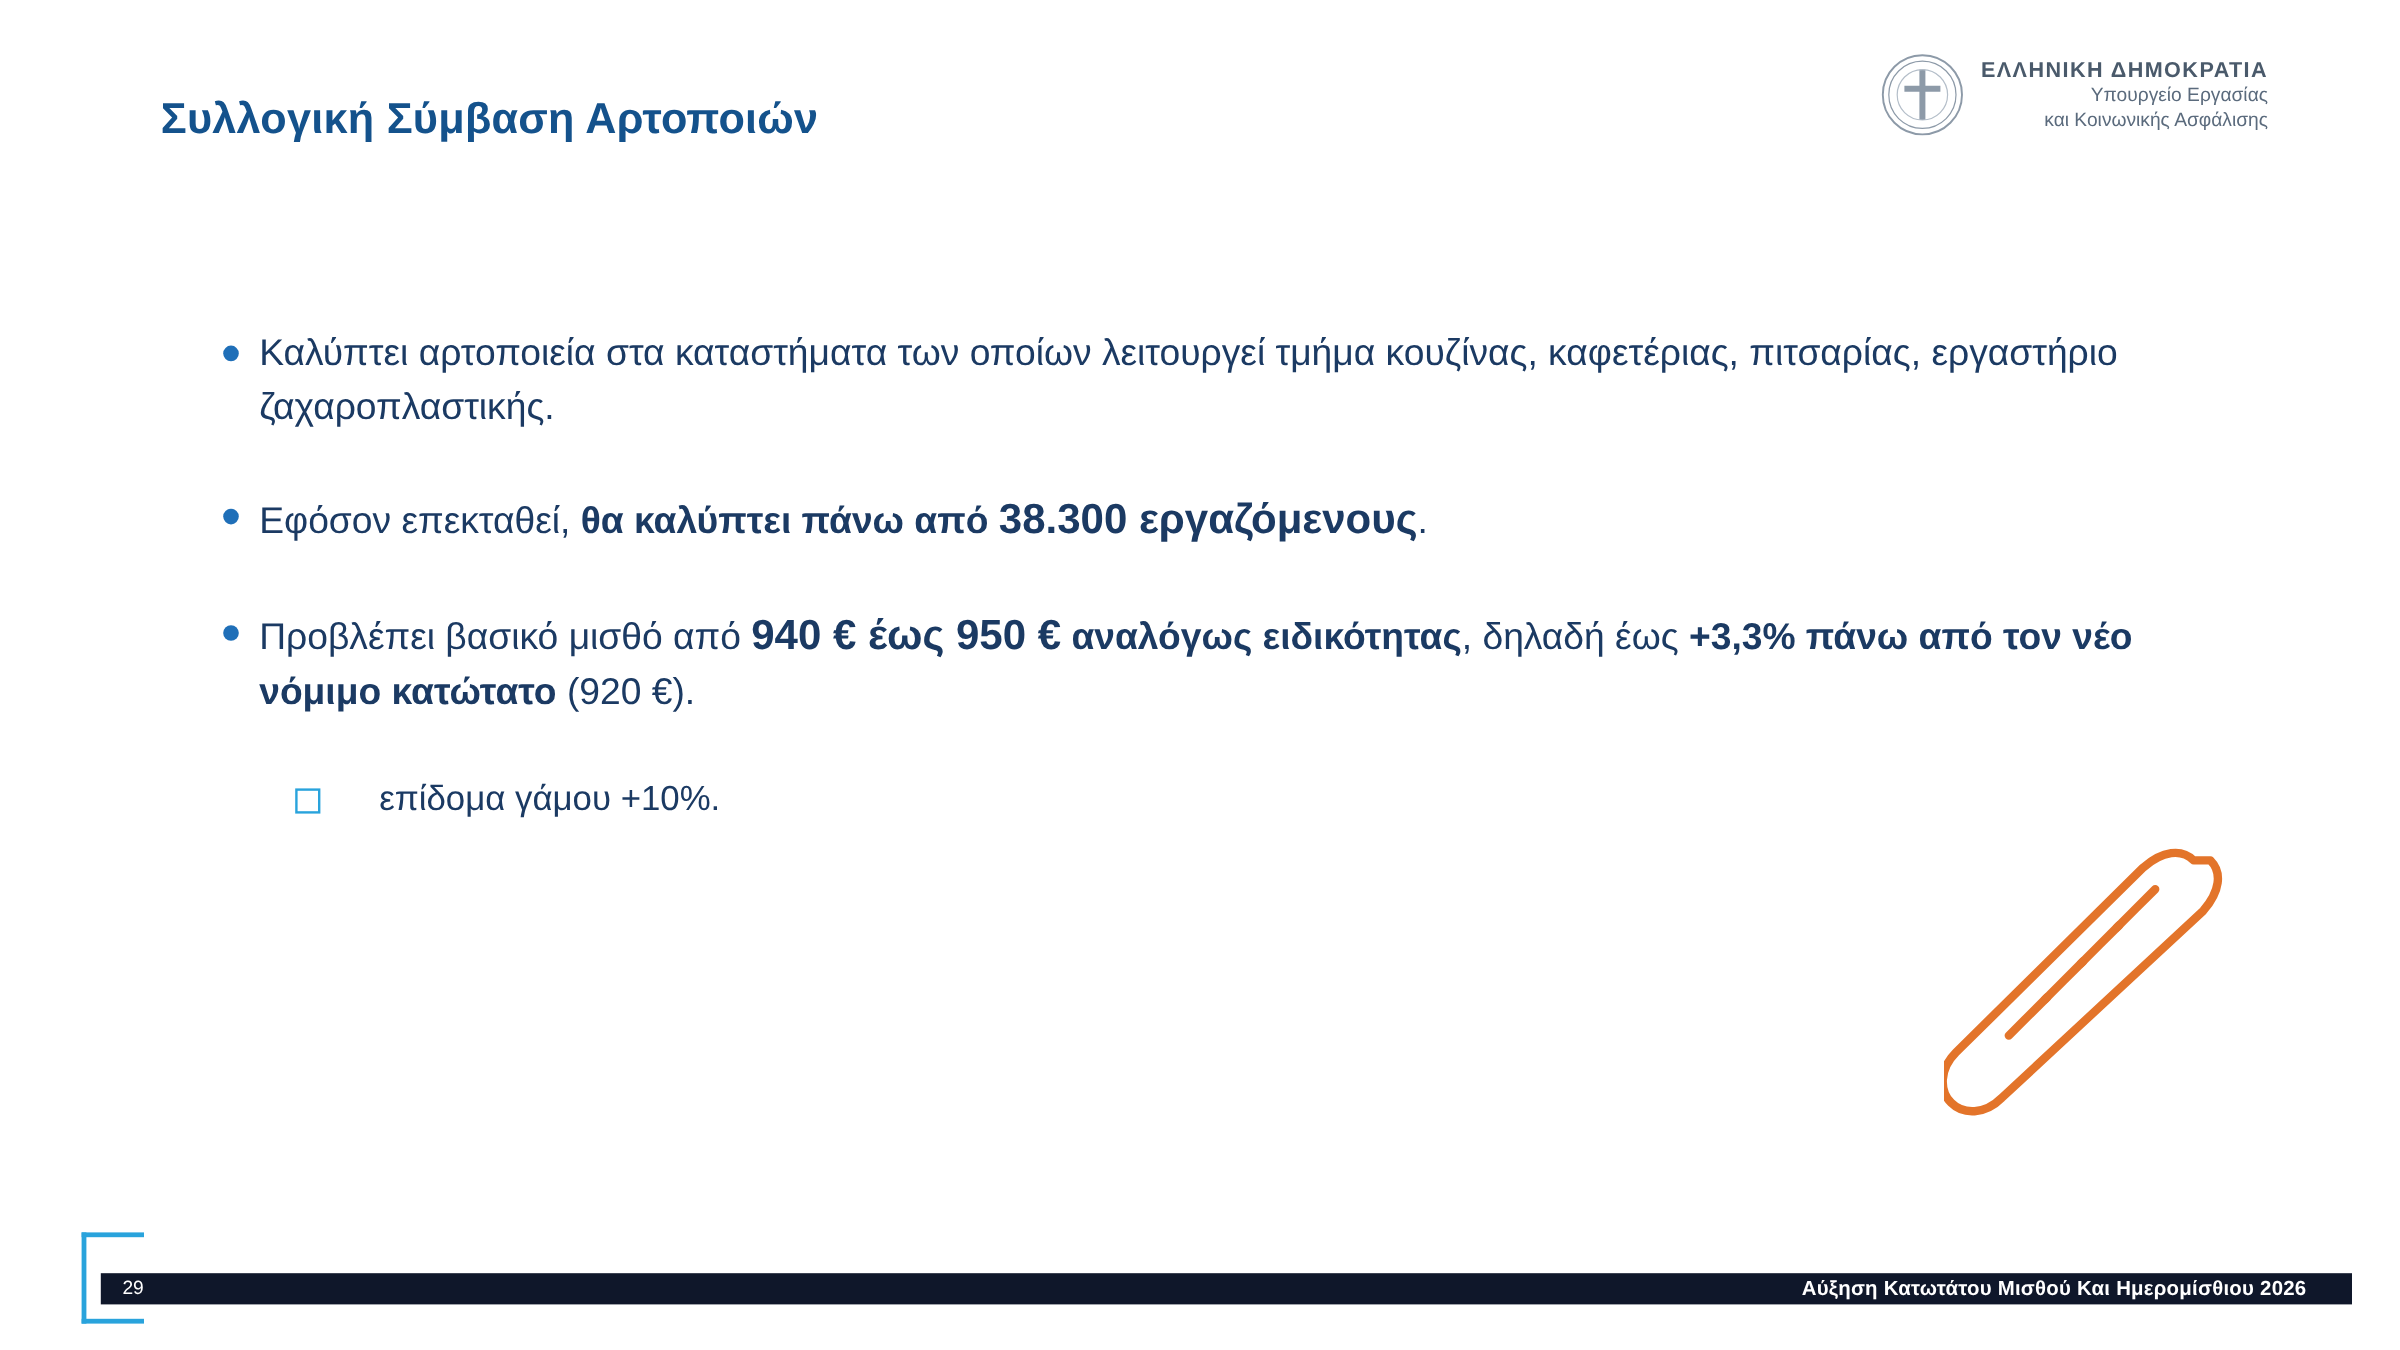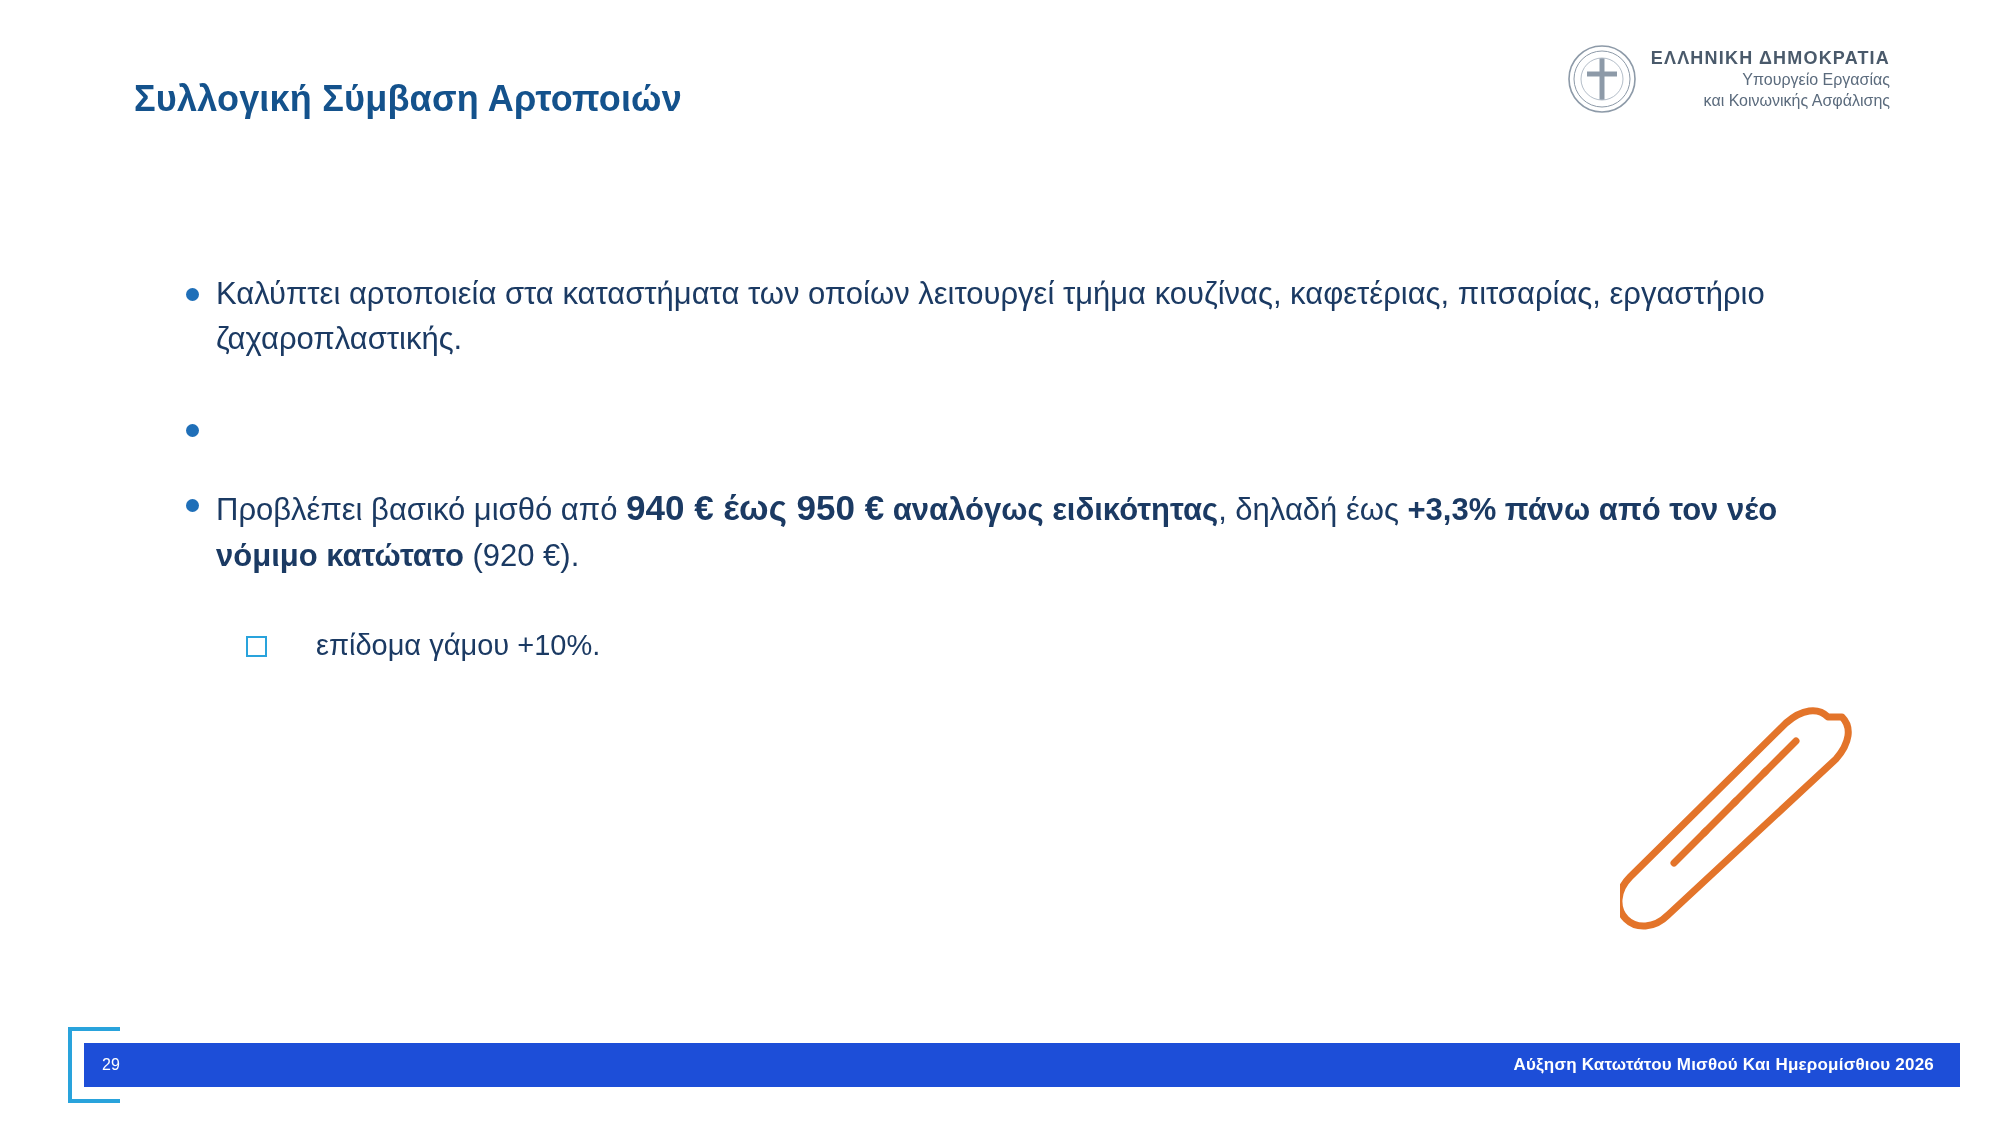--- a/index.html
+++ b/index.html
@@ -127,26 +127,26 @@
     width: 240px;
     height: 230px;
   }
 
   
   .footer-bar {
     position: absolute;
     left: 84px;
     right: 40px;
     bottom: 38px;
-    height: 44px;
-    background: #1d4ed8;
+    height: 26px;
+    background: #0f172a;
     display: flex;
     align-items: center;
     justify-content: space-between;
-    padding: 0 26px 0 18px;
+    padding: 0 38px 0 18px;
     box-sizing: border-box;
   }
   .page-num {
     font-size: 16px;
     color: #ffffff;
   }
   .footer-text {
     font-size: 17px;
     font-weight: bold;
     color: #ffffff;
@@ -189,20 +189,21 @@
 
   <div class="content">
 
     <div class="bullet-row">
       <span class="bullet-dot"></span>
       <span class="bullet-text">Καλύπτει αρτοποιεία στα καταστήματα των οποίων λειτουργεί τμήμα κουζίνας, καφετέριας, πιτσαρίας, εργαστήριο ζαχαροπλαστικής.</span>
     </div>
 
     <div class="bullet-row">
       <span class="bullet-dot"></span>
+      <span class="bullet-text">Εφόσον επεκταθεί, <b>θα καλύπτει πάνω από <span class="big">38.300 εργαζόμενους</span></b>.</span>
     </div>
 
     <div class="bullet-row">
       <span class="bullet-dot"></span>
       <span class="bullet-text">Προβλέπει βασικό μισθό από <b><span class="big">940 € έως 950 €</span> αναλόγως ειδικότητας</b>, δηλαδή έως <b>+3,3% πάνω από τον νέο νόμιμο κατώτατο</b> (920 €).</span>
     </div>
 
 
     <div class="sub-row">
       <span class="sub-box"></span>

